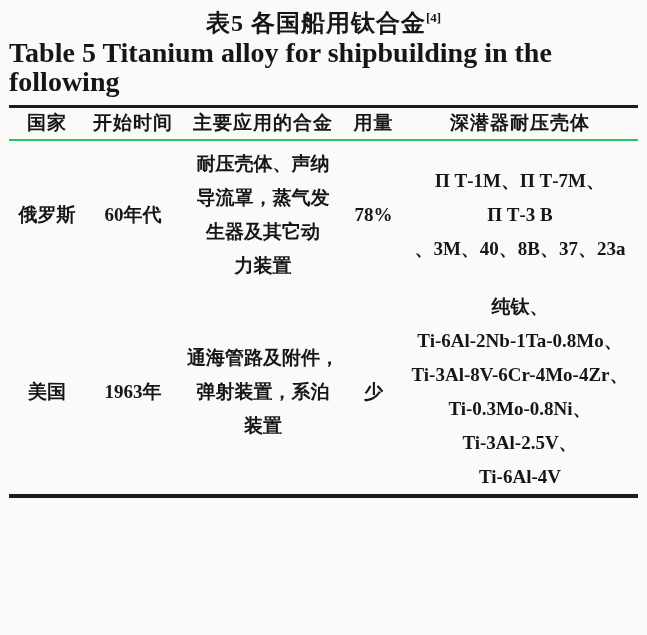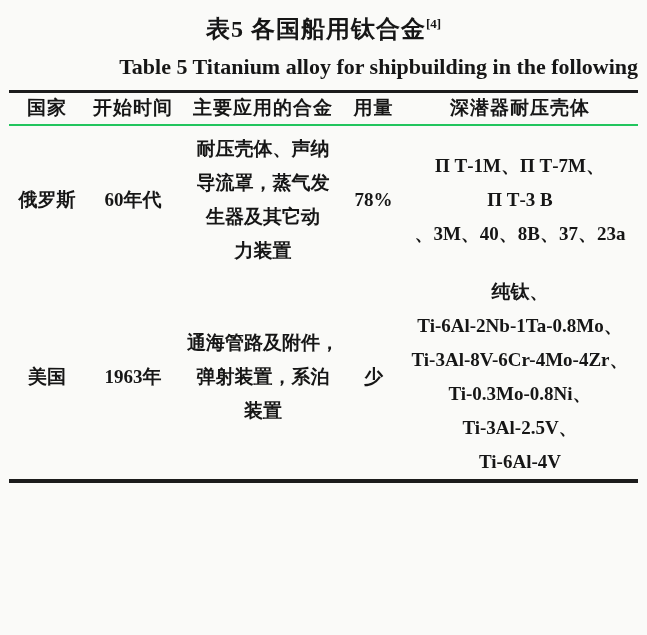--- a/index.html
+++ b/index.html
@@ -5,37 +5,36 @@
   * { box-sizing: border-box; }
   html, body { margin: 0; padding: 0; }
   body {
     width: 647px;
     height: 635px;
     background: #fafaf8;
     color: #161616;
     font-family: "Liberation Serif", "DejaVu Serif", serif;
     overflow: hidden;
   }
-  .page { width: 647px; height: 619px; padding: 7px 9px 0 9px; }
+  .page { width: 647px; height: 619px; padding: 1px 9px 0 9px; }
 
   .title-cn {
     text-align: center;
     font-weight: bold;
     font-size: 24px;
     line-height: 30px;
     margin-top: 2px;
     letter-spacing: 1px;
   }
   .title-cn sup { font-size: 13px; letter-spacing: 0; }
   .title-en {
-    text-align: right;
+    text-align: left;
     font-weight: bold;
-    font-size: 22px;
+    font-size: 28px;
     line-height: 29px;
-    margin-top: 8px;
   }
 
   table.data-table {
     width: 100%;
     border-collapse: collapse;
     table-layout: fixed;
     margin-top: 9px;
     border-top: 3px solid #1c1c1c;
     border-bottom: 4px solid #1c1c1c;
   }

